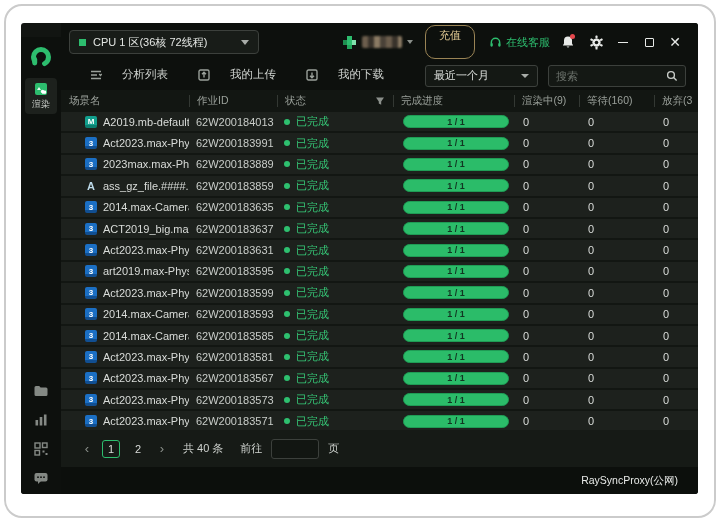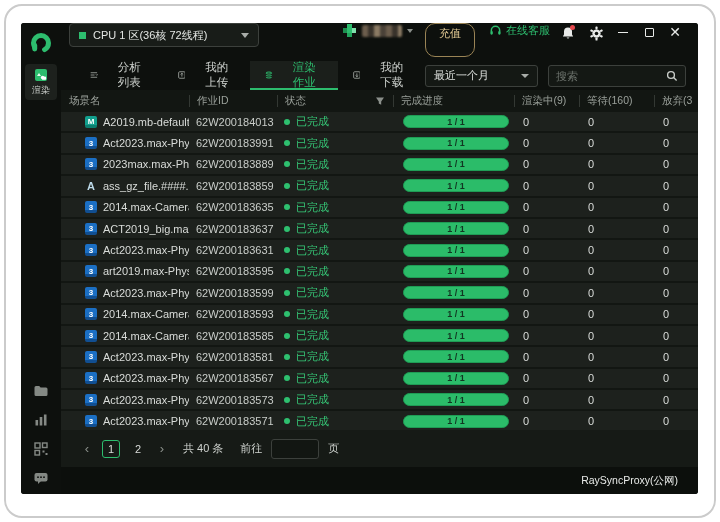--- a/index.html
+++ b/index.html
@@ -4,32 +4,32 @@
 <style>
   * { box-sizing: border-box; margin: 0; padding: 0; }
   html,body { width:720px; height:522px; background:#ffffff; overflow:hidden;
               font-family:"Liberation Sans", sans-serif; }
   .screen-frame { position:absolute; inset:4px; border:2px solid #cbcbcb; border-radius:18px; pointer-events:none; }
 
   .window { position:absolute; left:21px; top:23px; width:677px; height:471px;
             background:#121512; border-radius:3px; overflow:hidden; display:flex; color:#d9dcd9; }
 
   
-  .sidebar { width:40px; background:#0d100d; display:flex; flex-direction:column; align-items:center; padding:8px 0 8px; flex:none; }
+  .sidebar { width:40px; background:#0d100d; display:flex; flex-direction:column; align-items:center; padding:8px 0 8px; flex:none;margin-top:14px; }
   .logo { width:24px; height:24px; margin-bottom:9px; }
   .nav-item { width:32px; padding:4px 0 3px; background:#1d211d; border-radius:4px;
               display:flex; flex-direction:column; align-items:center; gap:2px; cursor:pointer; }
   .nav-item .nav-label { font-size:9px; color:#d6dad6; }
   .sidebar-spacer { flex:1; }
   .side-ico { width:16px; height:16px; margin:13px 0 0; opacity:.95; }
 
   
   .main { flex:1; min-width:0; display:flex; flex-direction:column; }
 
-  .titlebar { height:38px; background:#0d100d; display:flex; align-items:flex-start; padding:0 14px 0 8px; gap:8px; flex:none; }
+  .titlebar { height:38px; background:#0d100d; display:flex; align-items:center; padding:0 14px 0 8px; gap:8px; flex:none; }
   .zone-select { height:24px; width:190px; border:1px solid #3c403c; border-radius:4px; background:#181c18;
                  display:flex; align-items:center; gap:7px; padding:0 9px; cursor:pointer; }
   .zone-dot { width:7px; height:7px; background:#2dbd6e; flex:none; }
   .zone-label { font-size:11px; color:#e3e6e3; white-space:nowrap; }
   .caret-down { width:0; height:0; border-left:4px solid transparent; border-right:4px solid transparent; border-top:5px solid #a9ada9; margin-left:auto; }
   .tb-spacer { flex:1; }
   .avatar-group { display:flex; align-items:center; gap:5px; cursor:pointer; }
   .masked-name { width:40px; height:12px; border-radius:2px;
                  background:repeating-linear-gradient(90deg,#6b5d4c 0 6px,#39332b 6px 12px,#8a7a63 12px 18px,#4a4238 18px 24px);
                  filter:blur(1.2px); }
@@ -220,27 +220,20 @@
         </svg>
         <span>分析列表</span>
       </div>
       <div class="tab">
         <svg width="12" height="12" viewBox="0 0 12 12" fill="none" stroke-width="1.4">
           <rect x="1" y="1" width="10" height="10" rx="1.5"></rect>
             <path d="M6 8.5 V3.5 M4 5.2 L6 3.2 L8 5.2"></path>
         </svg>
         <span>我的上传</span>
       </div>
-      <div class="tab active">
-        <svg width="12" height="12" viewBox="0 0 12 12" fill="none" stroke-width="1.5">
-          <ellipse cx="6" cy="3" rx="4.5" ry="1.6"></ellipse>
-            <path d="M1.5 6 a4.5 1.6 0 0 0 9 0 M1.5 9 a4.5 1.6 0 0 0 9 0"></path>
-        </svg>
-        <span>渲染作业</span>
-      </div>
       <div class="tab">
         <svg width="12" height="12" viewBox="0 0 12 12" fill="none" stroke-width="1.4">
           <rect x="1" y="1" width="10" height="10" rx="1.5"></rect>
             <path d="M6 3.5 V8.5 M4 6.8 L6 8.8 L8 6.8"></path>
         </svg>
         <span>我的下载</span>
       </div>
 
       <div class="tab-controls">
         <div class="date-select">

